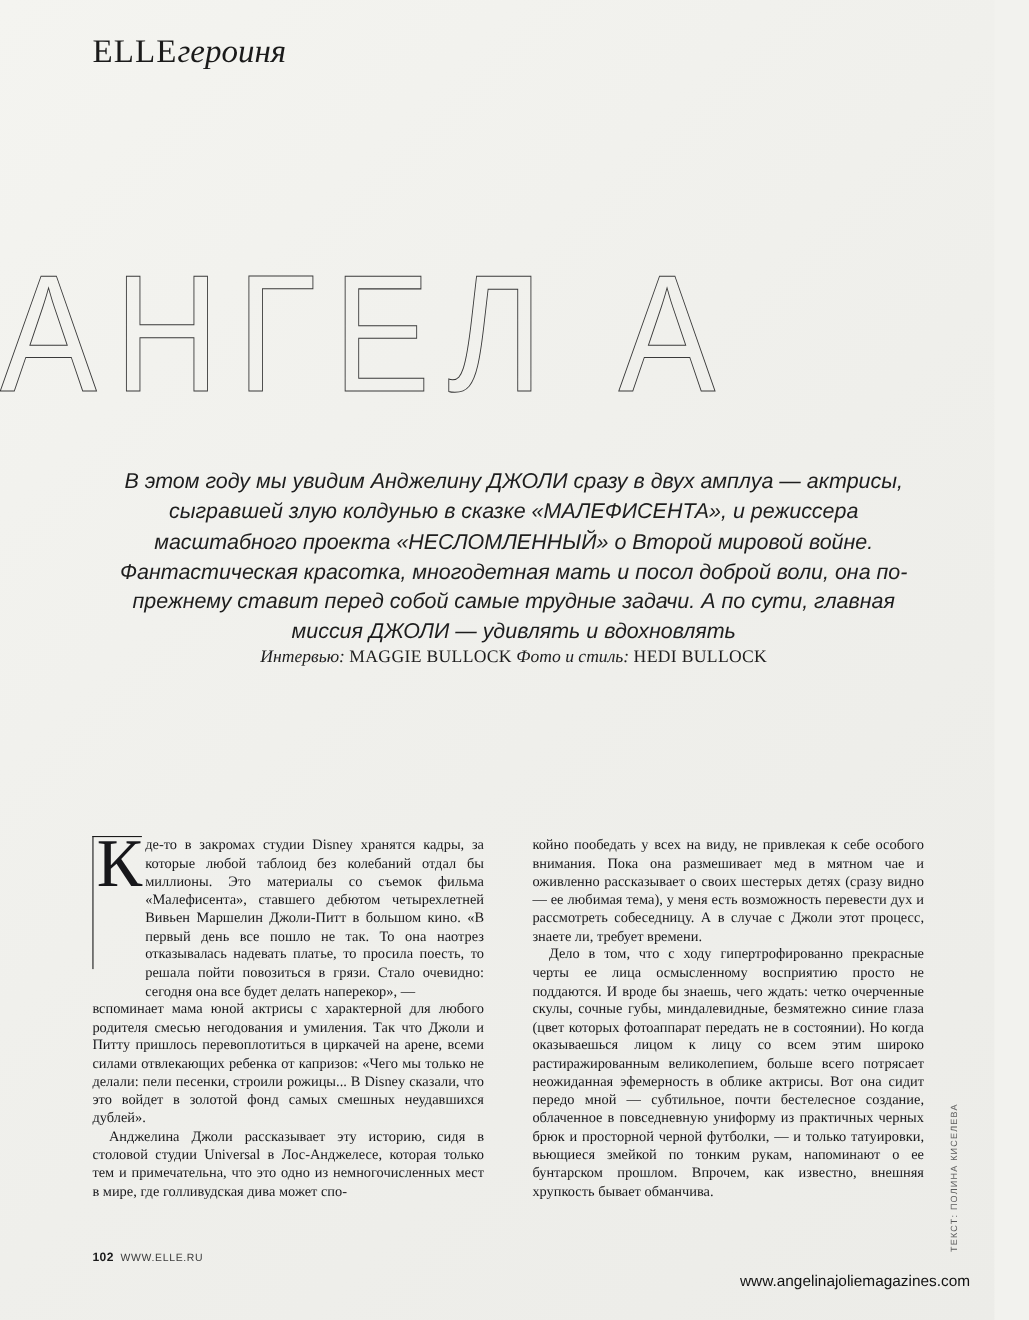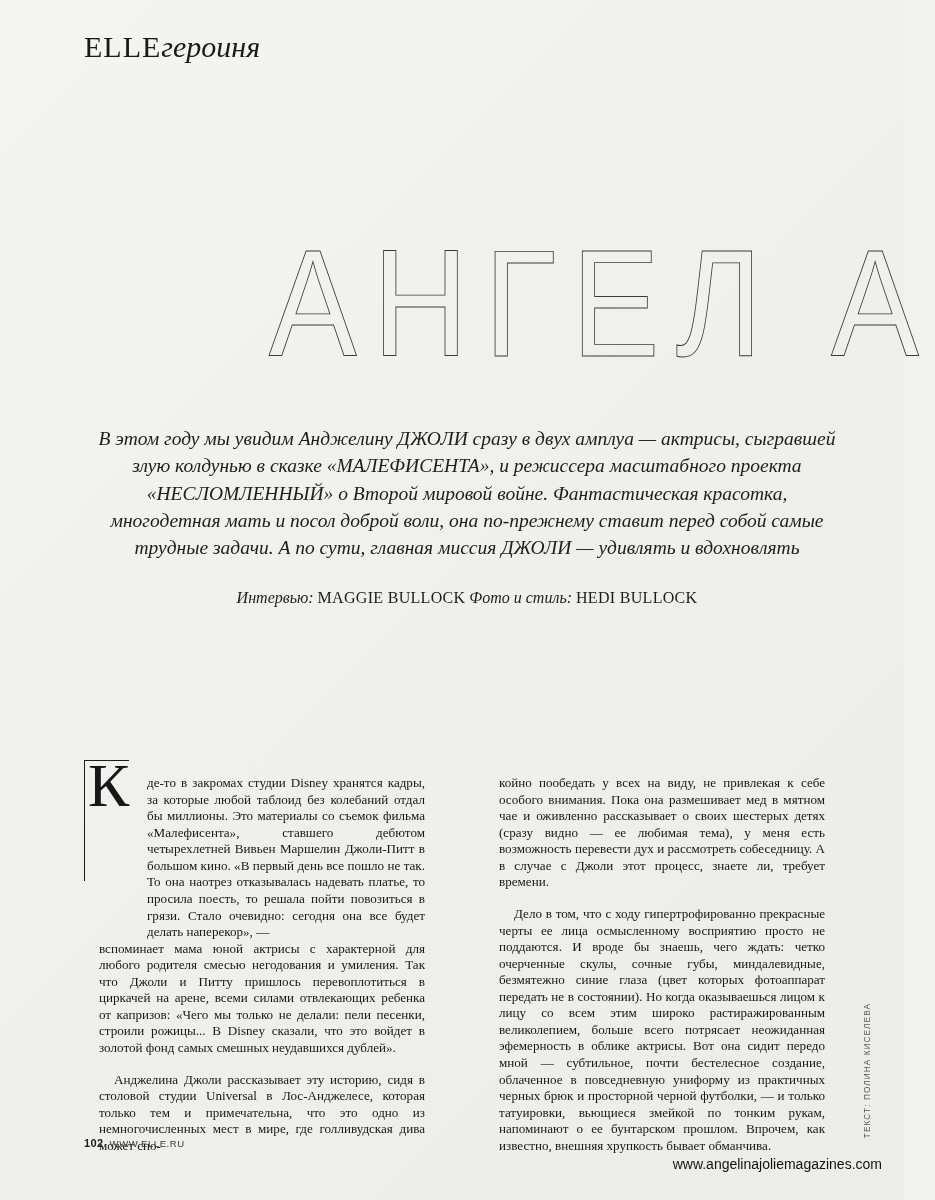--- a/index.html
+++ b/index.html
@@ -41,21 +41,21 @@
     font-style: italic;
     letter-spacing: 0px;
   }
 
   
   .bigtitle {
     position: absolute;
     top: 238px;
     left: 0;
     width: 935px;
-    text-align: right;
+    text-align: left;
     font-family: "Liberation Sans", sans-serif;
     font-size: 132px;
     line-height: 1;
     letter-spacing: 16px;
     color: transparent;
     -webkit-text-stroke: 0.8px #3a3a3a;
     text-stroke: 0.8px #3a3a3a;
     font-weight: 300;
     white-space: nowrap;
     text-shadow: none;
@@ -64,21 +64,21 @@
     display: inline-block;
     transform: scaleY(1.15);
   }
 
   
   .deck {
     position: absolute;
     top: 425px;
     left: 96px;
     width: 742px;
-    font-family: Liberation Serif, serif;
+    font-family: Liberation Sans, sans-serif;
     font-style: italic;
     font-size: 19.5px;
     line-height: 1.40;
     text-align: center;
     color: #1d1d1d;
   }
   .credit {
     position: absolute;
     top: 589px;
     left: 96px;
@@ -110,21 +110,21 @@
     font-family: "Liberation Serif", serif;
     font-size: 13.1px;
     line-height: 1.265;
     text-align: justify;
     color: #17171a;
     hyphens: auto;
   }
   .col.left { left: 0; }
   .col.right { left: 400px; }
   .col p {
-    margin: 15px;
+    margin: 0;
     text-indent: 15px;
   }
   .col p.first {
     text-indent: 0;
   }
   .corner-rule {
     position: absolute;
     left: 0px;
     top: 0px;
     width: 44px;

